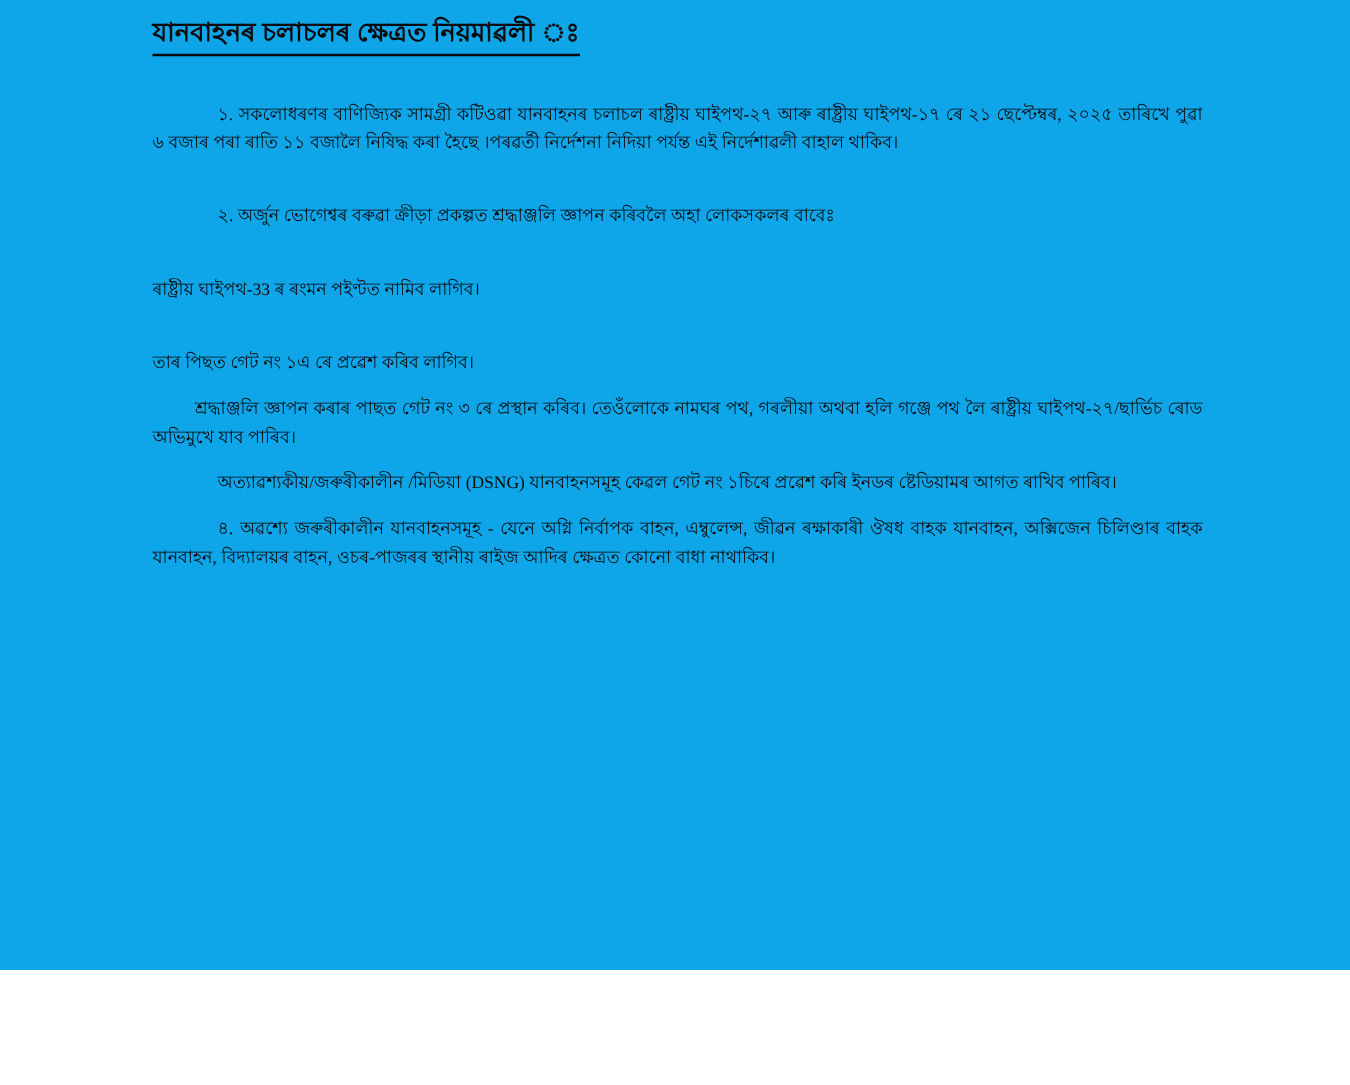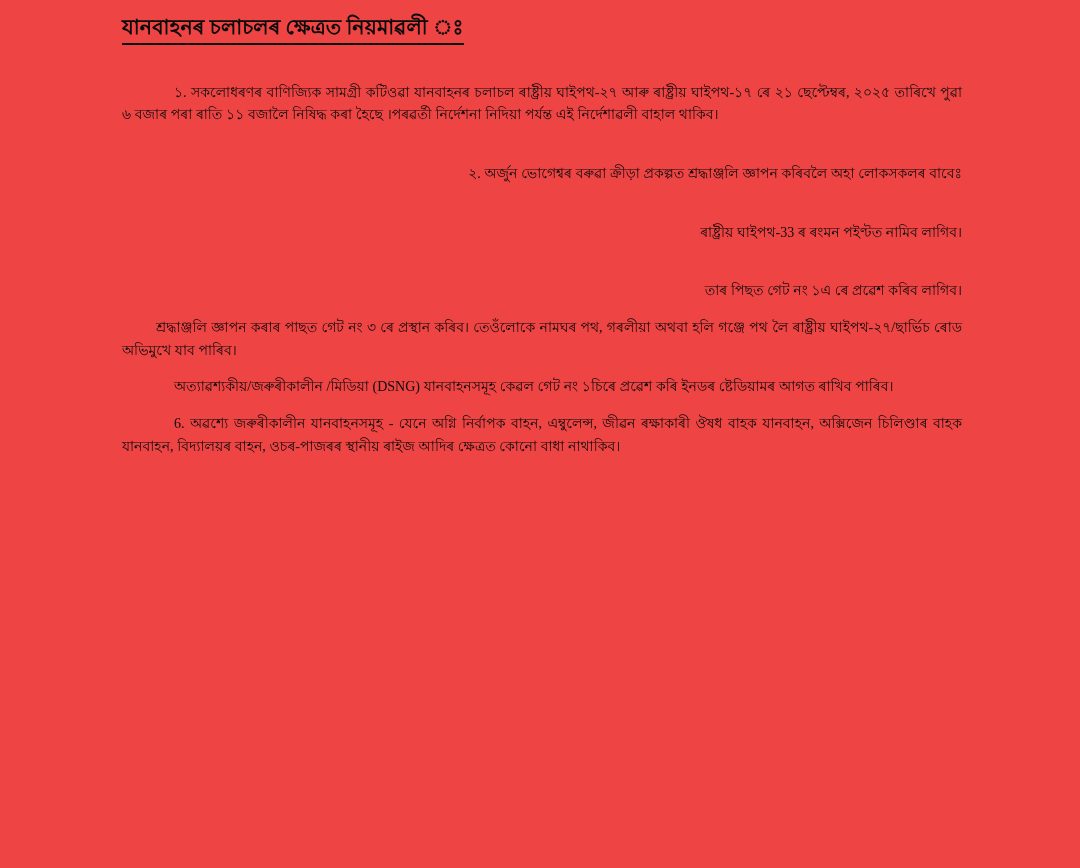--- a/index.html
+++ b/index.html
@@ -11,22 +11,22 @@
     width: 1080px;
     height: 868px;
     background: #ffffff;
     font-family: "Liberation Serif", "DejaVu Serif", serif;
     color: #0a0a0a;
     overflow: hidden;
   }
   .page {
     position: relative;
     width: 1080px;
-    height: 868px;
-    background: #ef4444;
+    height: 776px;
+    background: #0ea5e9;
     box-sizing: border-box;
     padding: 0;
   }
   .content {
     position: absolute;
     left: 122px;
     top: 14px;
     width: 840px;
   }
   .doc-title {
@@ -58,21 +58,21 @@
     text-indent: 34px;
   }
   p.para.noindent {
     text-indent: 0;
   }
   p.para.last {
     margin-bottom: 0;
   }
   
   p.para.single {
-    text-align: right;
+    text-align: left;
     margin-top: 36px;
   }
 </style>
 </head>
 <body>
 
 <div class="page">
   <div class="content">
 
     <div class="title-wrap">
@@ -86,17 +86,17 @@
     <p class="para noindent single">ৰাষ্ট্ৰীয় ঘাইপথ-33 ৰ ৰংমন পইণ্টত নামিব লাগিব।</p>
 
     <p class="para noindent single">তাৰ পিছত গেট নং ১এ ৰে প্ৰৱেশ কৰিব লাগিব।</p>
 
     <p class="para indent-sm">শ্ৰদ্ধাঞ্জলি জ্ঞাপন কৰাৰ পাছত গেট নং ৩ ৰে প্ৰস্থান কৰিব। তেওঁলোকে নামঘৰ পথ, গৰলীয়া অথবা হলি গঞ্জে পথ লৈ ৰাষ্ট্ৰীয় ঘাইপথ-২৭/ছাৰ্ভিচ ৰোড অভিমুখে যাব পাৰিব।</p>
 
 
     <p class="para indent">অত্যাৱশ্যকীয়/জৰুৰীকালীন /মিডিয়া (DSNG) যানবাহনসমূহ কেৱল গেট নং ১চিৰে প্ৰৱেশ কৰি ইনডৰ ষ্টেডিয়ামৰ আগত ৰাখিব পাৰিব।</p>
 
 
-    <p class="para indent">6. অৱশ্যে জৰুৰীকালীন যানবাহনসমূহ - যেনে অগ্নি নিৰ্বাপক বাহন, এম্বুলেন্স, জীৱন ৰক্ষাকাৰী ঔষধ বাহক যানবাহন, অক্সিজেন চিলিণ্ডাৰ বাহক যানবাহন, বিদ্যালয়ৰ বাহন, ওচৰ-পাজৰৰ স্থানীয় ৰাইজ আদিৰ ক্ষেত্ৰত  কোনো বাধা নাথাকিব।</p>
+    <p class="para indent">৪. অৱশ্যে জৰুৰীকালীন যানবাহনসমূহ - যেনে অগ্নি নিৰ্বাপক বাহন, এম্বুলেন্স, জীৱন ৰক্ষাকাৰী ঔষধ বাহক যানবাহন, অক্সিজেন চিলিণ্ডাৰ বাহক যানবাহন, বিদ্যালয়ৰ বাহন, ওচৰ-পাজৰৰ স্থানীয় ৰাইজ আদিৰ ক্ষেত্ৰত  কোনো বাধা নাথাকিব।</p>
 
 
   </div>
 </div>
 
 </body></html>

